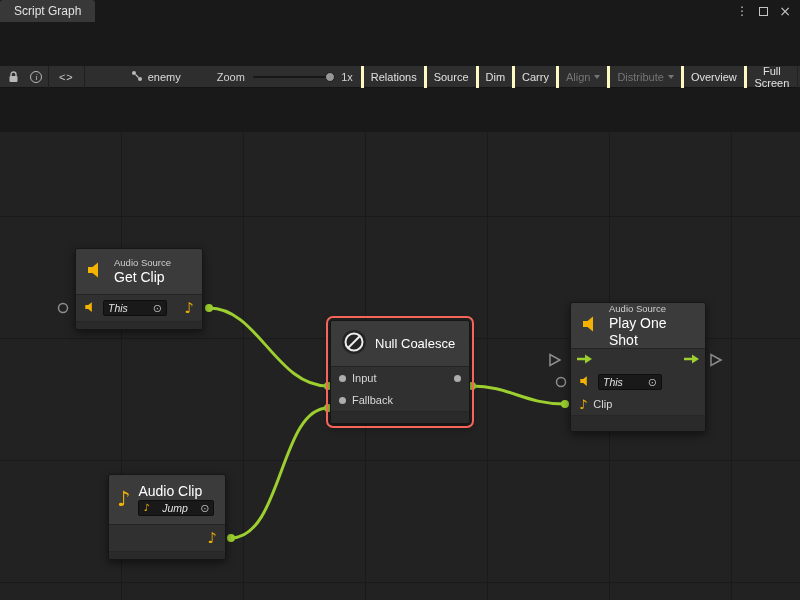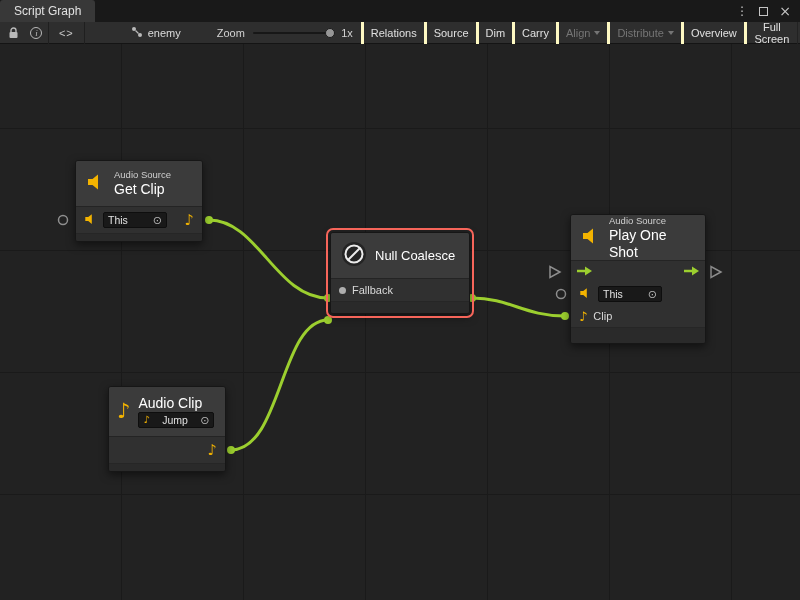--- a/index.html
+++ b/index.html
@@ -1,18 +1,18 @@
 <!DOCTYPE html>
 <html><head>
 <meta charset="utf-8">
 <style>
   * { box-sizing: border-box; margin: 0; padding: 0; }
   html,body { width:800px; height:600px; overflow:hidden; background:#191919;
     font-family:"Liberation Sans","DejaVu Sans",sans-serif; }
-  .window { width:800px; height:600px; display:flex; flex-direction:column; position:relative; }
+  .window { width:800px; height:600px; display:flex; flex-direction:column; position:relative;gap:44px; }
 
   
   .tabbar { height:22px; background:#191919; display:flex; align-items:stretch; flex:0 0 22px; }
   .tab { background:#383838; padding:0 14px; display:flex; align-items:center;
          font-size:12px; color:#e2e2e2; border-radius:3px 3px 0 0; }
   .win-controls { margin-left:auto; display:flex; align-items:center; gap:11px; padding-right:9px;
                   color:#c4c4c4; font-family:"DejaVu Sans",sans-serif; }
   .kebab { font-size:12px; line-height:1; cursor:pointer; }
   .maxbox { width:9px; height:9px; border:1px solid #c4c4c4; display:inline-block; cursor:pointer; }
   .closex { font-size:14px; line-height:1; cursor:pointer; }
@@ -64,21 +64,21 @@
   .htext { display:flex; flex-direction:column; line-height:1.2; gap:1px; }
   .cat { font-size:9.5px; color:#cfcfcf; }
   .title { font-size:14px; color:#ffffff; }
   .title.lg { font-size:13px; }
   .node-row { height:22px; display:flex; align-items:center; padding:0 8px; gap:6px; }
   .node-row.row26 { height:26px; }
   .node-row.flow { justify-content:space-between; padding:0 5px; }
   .node-footer { border-top:1px solid #262626; background:#2a2a2a; border-radius:0 0 2px 2px; }
   .field { display:flex; align-items:center; justify-content:space-between; height:16px;
            background:#191919; border:1px solid #0e0e0e; border-radius:2px; padding:0 4px;
-           font-size:10.5px; color:#e2e2e2; gap:4px; cursor:pointer; }
+           font-size:10.5px; color:#e2e2e2; gap:4px; cursor:pointer;font-style:italic; }
   .picker { color:#b9b9b9; font-size:11px; line-height:1; font-family:"DejaVu Sans",sans-serif; }
   .note { color:#f3b300; font-family:"DejaVu Sans",sans-serif; line-height:1; }
   .note.out { margin-left:auto; font-size:15px; }
   .note.mid { font-size:13px; }
   .note.lg { font-size:21px; }
   .note.tiny { font-size:10px; }
   .port-dot { width:7px; height:7px; border-radius:50%; background:#aeaeae; flex:0 0 7px; cursor:pointer; }
   .port-dot.right { margin-left:auto; }
   .plabel { font-size:11px; color:#d8d8d8; }
 </style>
@@ -208,20 +208,25 @@
           <svg width="26" height="26" viewBox="0 0 26 26">
               <circle cx="13" cy="13" r="12" fill="#242424"></circle>
               <circle cx="13" cy="13" r="8.5" fill="none" stroke="#ececec" stroke-width="2"></circle>
               <line x1="7" y1="19" x2="19" y2="7" stroke="#ececec" stroke-width="2"></line>
             </svg>
         </span>
         <span class="title lg">Null Coalesce</span>
       </div>
       <div class="node-row">
         <span class="port-dot"></span>
+        <span class="plabel">Input</span>
+        <span class="port-dot right"></span>
+      </div>
+      <div class="node-row">
+        <span class="port-dot"></span>
         <span class="plabel">Fallback</span>
       </div>
       <div class="node-footer" style="height:12px;"></div>
     </div>
 
     <div class="node" style="left:570px; top:170px; width:136px;">
       <div class="node-header">
         <span>
           <svg width="20" height="18" viewBox="0 0 20 18">
               <path d="M2 6 h4.5 L12 1.5 v15 L6.5 12 H2 z" fill="#f3b300"></path>

